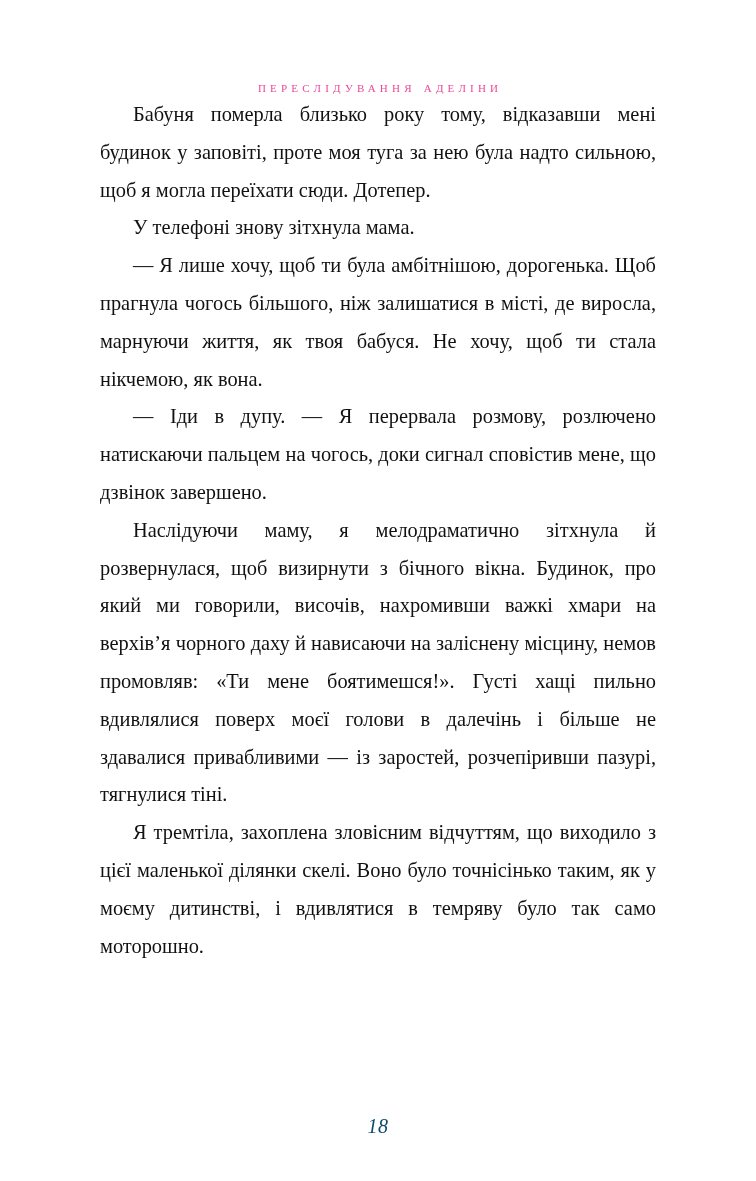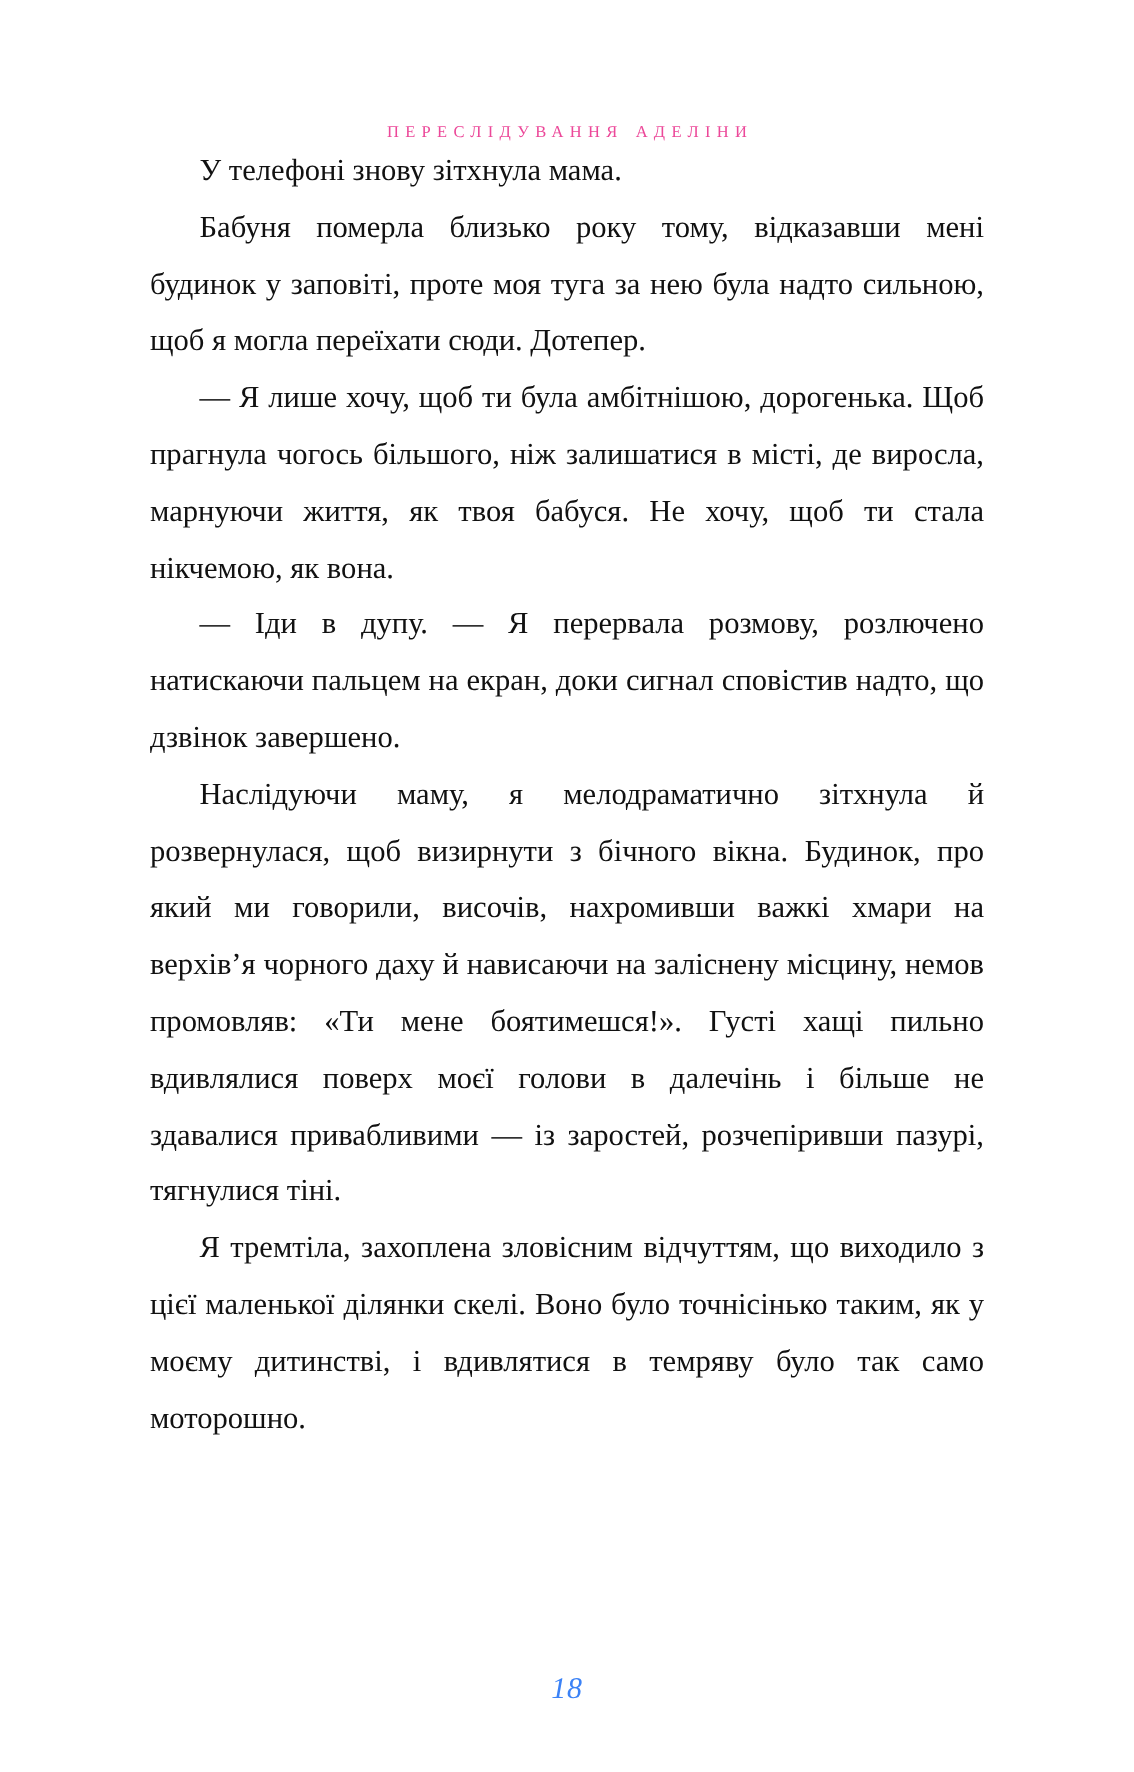--- a/index.html
+++ b/index.html
@@ -74,43 +74,43 @@
   
   .folio {
     position: absolute;
     left: 0;
     top: 1115px;
     width: 756px;
     text-align: center;
     font-size: 20px;
     font-style: italic;
     font-family: "Liberation Serif", "DejaVu Serif", serif;
-    color: #3b82f6;
+    color: #0c4a6e;
     letter-spacing: 0.5px;
   }
 </style>
 </head>
 <body>
 
 <div class="page">
 
   <div class="running-head">Переслідування Аделіни</div>
 
   <div class="text-block">
 
+    <p class="para last-line-left">Бабуня померла близько року тому, відказавши мені будинок у заповіті, проте моя туга за нею була надто сильною, щоб я могла переїхати сюди. Дотепер.</p>
+
     <p class="para short">У телефоні знову зітхнула мама.</p>
-
-    <p class="para last-line-left">Бабуня померла близько року тому, відказавши мені будинок у заповіті, проте моя туга за нею була надто сильною, щоб я могла переїхати сюди. Дотепер.</p>
 
     <p class="para last-line-left">— Я лише хочу, щоб ти була амбітнішою, дорогенька. Щоб прагнула чогось більшого, ніж залишатися в місті, де виросла, марнуючи життя, як твоя бабуся. Не хочу, щоб ти стала нікчемою, як вона.</p>
 
 
 
 
-    <p class="para last-line-left">— Іди в дупу. — Я перервала розмову, розлючено натискаючи пальцем на екран, доки сигнал сповістив надто, що дзвінок завершено.</p>
+    <p class="para last-line-left">— Іди в дупу. — Я перервала розмову, розлючено натискаючи пальцем на чогось, доки сигнал сповістив мене, що дзвінок завершено.</p>
 
 
     <p class="para last-line-left">Наслідуючи маму, я мелодраматично зітхнула й розвернулася, щоб визирнути з бічного вікна. Будинок, про який ми говорили, височів, нахромивши важкі хмари на верхів’я чорного даху й нависаючи на заліснену місцину, немов промовляв: «Ти мене боятимешся!». Густі хащі пильно вдивлялися поверх моєї голови в далечінь і більше не здавалися привабливими — із заростей, розчепіривши пазурі, тягнулися тіні.</p>
 
     <p class="para last-line-left">Я тремтіла, захоплена зловісним відчуттям, що виходило з цієї маленької ділянки скелі. Воно було точнісінько таким, як у моєму дитинстві, і вдивлятися в темряву було так само моторошно.</p>
 
   </div>
 
   <div class="folio">18</div>
 

